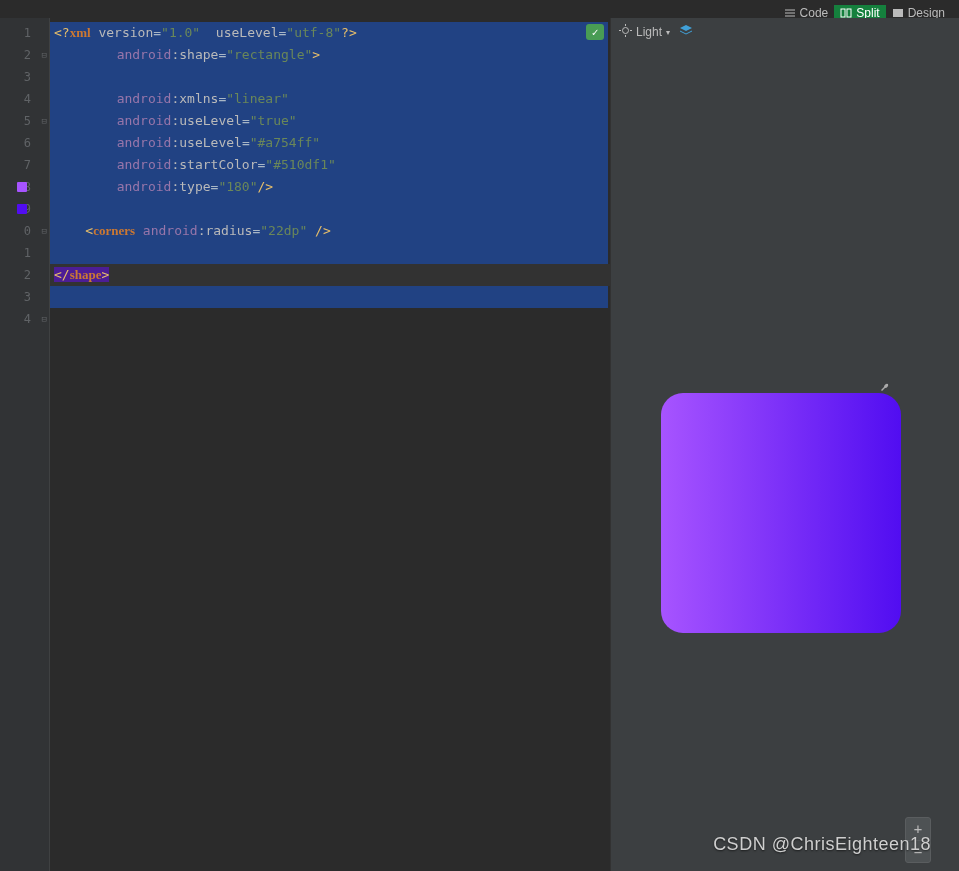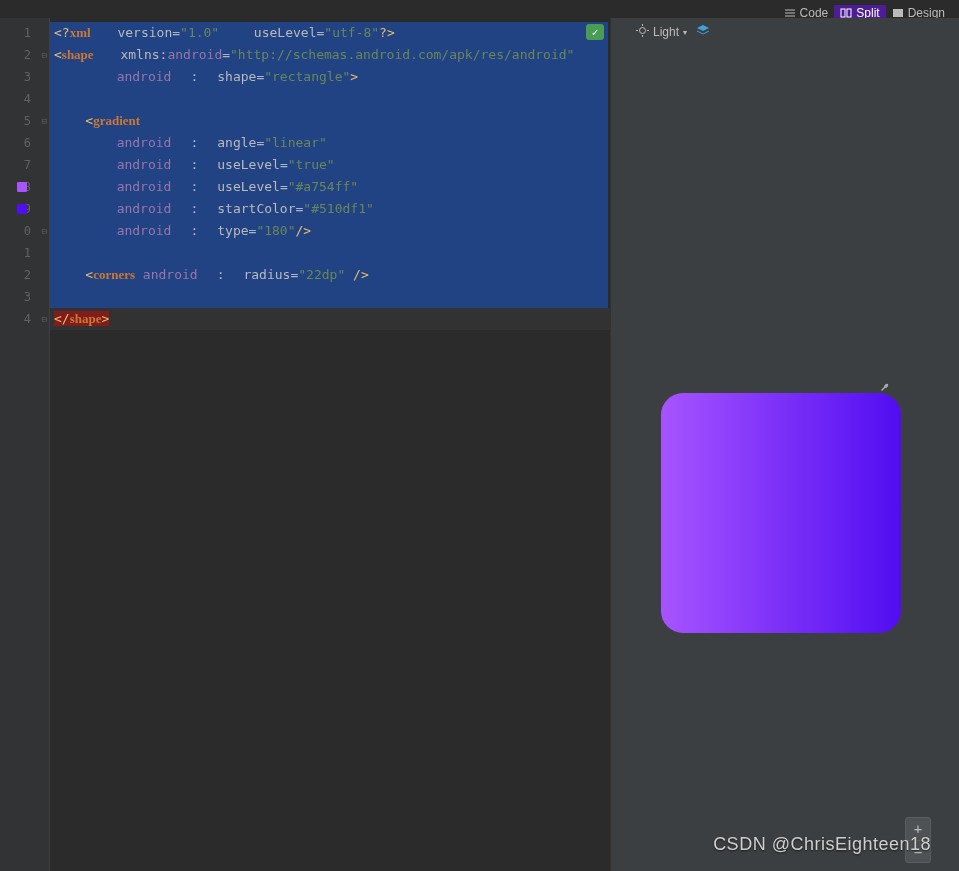--- a/index.html
+++ b/index.html
@@ -27,21 +27,21 @@
   color: #bbbbbb;
 }
 .top-tabs .tab {
   display: flex;
   align-items: center;
   gap: 4px;
   padding: 1px 6px;
   cursor: pointer;
 }
 .top-tabs .tab.active {
-  background: #4c1d95;
+  background: #15803d;
   color: #ffffff;
 }
 .tab-icon { width: 12px; height: 12px; display: inline-flex; align-items: center; justify-content: center; }
 
 
 .main {
   position: absolute;
   top: 18px;
   left: 0;
   right: 0;
@@ -108,21 +108,21 @@
   position: relative;
   padding-left: 4px;
 }
 .code-line.current {
   background: #323232;
 }
 
 
 .kw { color: #cc7832; font-weight: bold; font-family: Liberation Serif, serif; }
 .attr-ns { color: #9876aa; }
-.attr { color: #bababa; margin-left: 19px; }
+.attr { color: #bababa; }
 .eq { color: #a9b7c6; }
 .str { color: #6a8759; }
 .brkt { color: #e8bf6a; }
 
 
 .validate-badge {
   position: absolute;
   top: 6px;
   right: 6px;
   width: 18px;
@@ -142,21 +142,21 @@
   background: #3c3f41;
   border-left: 1px solid #323232;
   position: relative;
   display: flex;
   flex-direction: column;
 }
 .preview-toolbar {
   height: 28px;
   display: flex;
   align-items: center;
-  padding: 0 25px;
+  padding: 0 8px;
   gap: 8px;
   font-family: -apple-system, sans-serif;
   font-size: 12px;
   color: #bbbbbb;
 }
 .theme-btn {
   display: flex;
   align-items: center;
   gap: 4px;
   cursor: pointer;
@@ -298,45 +298,43 @@
           <span>4</span>
           <span class="fold">⊟</span>
         </div>
     </div>
 
     <div class="code-area">
       <div class="selection-bg" style="height:286px"></div>
 
       <div class="code-line"><span class="brkt">&lt;?</span><span class="kw">xml</span><span class="attr"> version</span><span class="eq">=</span><span class="str">"1.0"</span><span>  </span><span class="attr">useLevel</span><span class="eq">=</span><span class="str">"utf-8"</span><span class="brkt">?&gt;</span></div>
 
-      <div class="code-line"><span class="brkt">&lt;</span><span class="kw">shape</span><span> </span><span class="attr">xmlns:</span><span class="attr-ns">android</span><span class="eq">=</span><span class="str">"http://schemas.android.com/apk/res/android"</span></div>
 
       <div class="code-line"><span>        </span><span class="attr-ns">android</span><span class="attr">:</span><span class="attr">shape</span><span class="eq">=</span><span class="str">"rectangle"</span><span class="brkt">&gt;</span></div>
 
       <div class="code-line"><span></span></div>
 
-      <div class="code-line"><span>    </span><span class="brkt">&lt;</span><span class="kw">gradient</span></div>
-
-      <div class="code-line"><span>        </span><span class="attr-ns">android</span><span class="attr">:</span><span class="attr">angle</span><span class="eq">=</span><span class="str">"linear"</span></div>
+
+      <div class="code-line"><span>        </span><span class="attr-ns">android</span><span class="attr">:</span><span class="attr">xmlns</span><span class="eq">=</span><span class="str">"linear"</span></div>
 
       <div class="code-line"><span>        </span><span class="attr-ns">android</span><span class="attr">:</span><span class="attr">useLevel</span><span class="eq">=</span><span class="str">"true"</span></div>
 
       <div class="code-line"><span>        </span><span class="attr-ns">android</span><span class="attr">:</span><span class="attr">useLevel</span><span class="eq">=</span><span class="str">"#a754ff"</span></div>
 
       <div class="code-line"><span>        </span><span class="attr-ns">android</span><span class="attr">:</span><span class="attr">startColor</span><span class="eq">=</span><span class="str">"#510df1"</span></div>
 
       <div class="code-line"><span>        </span><span class="attr-ns">android</span><span class="attr">:</span><span class="attr">type</span><span class="eq">=</span><span class="str">"180"</span><span class="brkt">/&gt;</span></div>
 
       <div class="code-line"><span></span></div>
 
       <div class="code-line"><span>    </span><span class="brkt">&lt;</span><span class="kw">corners</span><span> </span><span class="attr-ns">android</span><span class="attr">:</span><span class="attr">radius</span><span class="eq">=</span><span class="str">"22dp"</span><span class="brkt"> /&gt;</span></div>
 
       <div class="code-line"><span></span></div>
 
-      <div class="code-line current"><span style="background:#7f1d1d"><span class="brkt">&lt;/</span><span class="kw">shape</span><span class="brkt">&gt;</span></span></div>
+      <div class="code-line current"><span style="background:#4c1d95"><span class="brkt">&lt;/</span><span class="kw">shape</span><span class="brkt">&gt;</span></span></div>
 
       <div class="validate-badge">✓</div>
     </div>
   </div>
 
   <div class="preview-wrap">
     <div class="preview-toolbar">
       <div class="theme-btn">
         <span>
           <svg width="13" height="13" viewBox="0 0 13 13">

